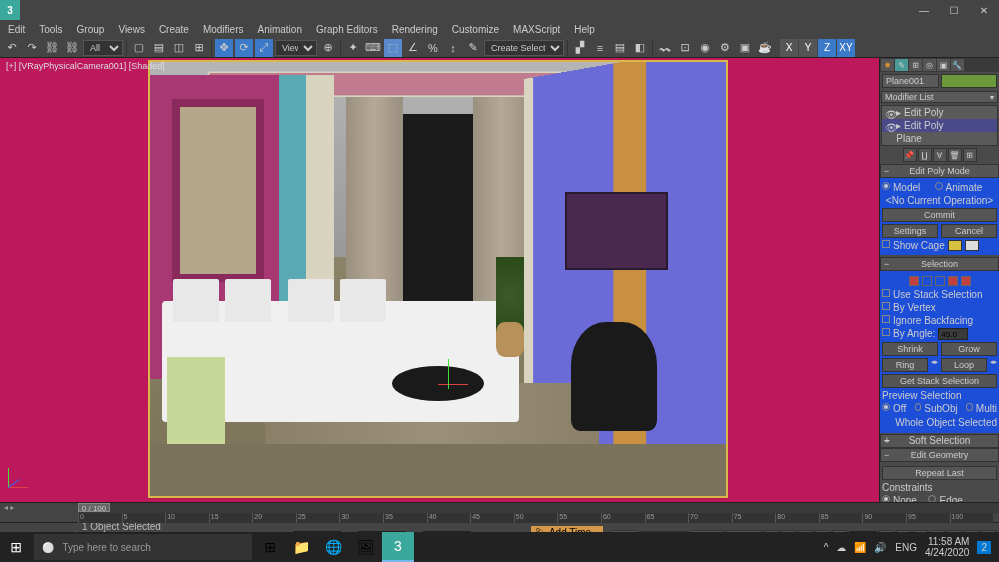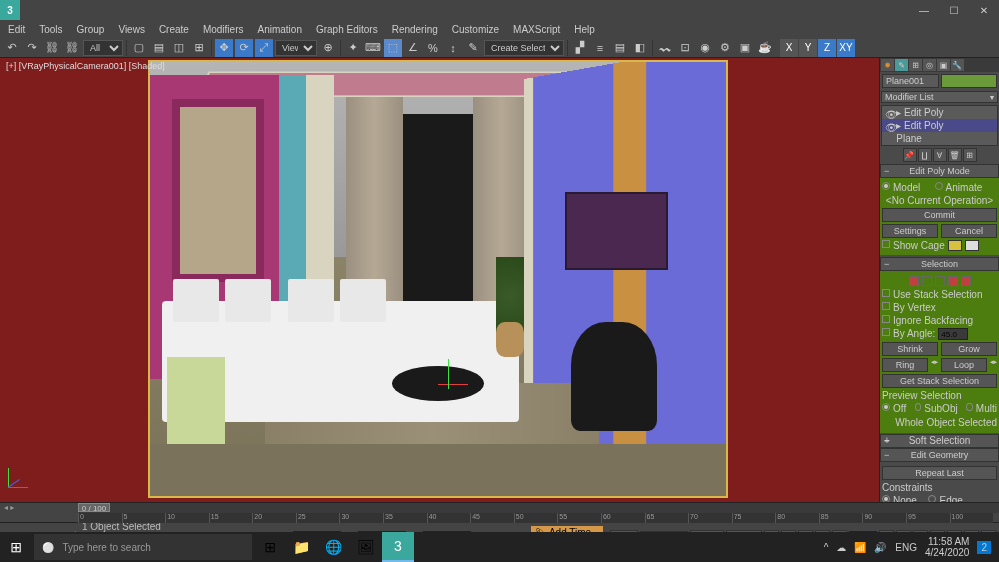--- a/index.html
+++ b/index.html
@@ -14,21 +14,21 @@
 .toolbar{height:20px;background:#444;display:flex;align-items:center;padding:0 3px;gap:2px;border-bottom:1px solid #222}
 .tbtn{width:18px;height:18px;display:flex;align-items:center;justify-content:center;color:#ccc;font-size:11px;border:1px solid transparent}
 .tbtn.blue{background:#3a7ac8}
 .tbtn.active{background:#5a8acb}
 .tsel{height:16px;background:#333;border:1px solid #555;color:#ccc;font-size:9px;padding:0 2px}
 .tsep{width:1px;height:16px;background:#333;margin:0 1px}
 .xyz-group{display:flex;gap:1px;margin-left:4px}
 .xyz-btn{width:18px;height:18px;display:flex;align-items:center;justify-content:center;font-size:10px;color:#fff;background:#555}
 .xyz-btn.blue{background:#3a7ac8}
 .main{display:flex;height:444px}
-.viewport-area{flex:1;background:#7f1d1d;position:relative;padding:12px}
+.viewport-area{flex:1;background:#be185d;position:relative;padding:12px}
 .vp-label{position:absolute;top:3px;left:6px;color:#ddd;font-size:9px;z-index:10}
 .viewport{position:absolute;top:2px;left:148px;width:580px;height:438px;border:2px solid #d9b849;background:#888;overflow:hidden}
 .scene{width:100%;height:100%;position:relative;background:linear-gradient(180deg,#b5b5b5 0%,#999 45%,#8a8367 45%,#7a7258 100%)}
 .ceiling{position:absolute;top:0;left:8%;width:84%;height:8%;background:#c17b8e;border:2px solid #d8d4c0;transform:perspective(400px) rotateX(40deg);transform-origin:bottom}
 .wall-left{position:absolute;top:3%;left:0;width:32%;height:70%;background:linear-gradient(90deg,#a83873 0%,#a83873 70%,#5aaab5 70%,#5aaab5 85%,#d8d4c0 85%)}
 .wall-left-frame{position:absolute;top:8%;left:12%;width:50%;height:60%;border:8px solid #8a2a5c;background:#b5a68a}
 .curtain-l{position:absolute;top:8%;left:34%;width:10%;height:55%;background:linear-gradient(90deg,#9a9080,#b5a895,#9a9080)}
 .curtain-r{position:absolute;top:8%;left:56%;width:10%;height:55%;background:linear-gradient(90deg,#9a9080,#b5a895,#9a9080)}
 .window{position:absolute;top:12%;left:44%;width:12%;height:50%;background:#1a1a1a}
 .wall-right{position:absolute;top:4%;right:0;width:35%;height:86%;background:linear-gradient(90deg,#d8d4c0 0%,#d8d4c0 5%,#6b6bd8 5%,#6b6bd8 45%,#c89040 45%,#c89040 60%,#6b6bd8 60%);transform:perspective(500px) rotateY(-25deg);transform-origin:left}
@@ -62,21 +62,21 @@
 .rp-name-row{display:flex;margin:1px}
 .rp-name-row .rp-input{flex:1}
 .rp-dropdown{height:14px;background:#5a5a5a;border:1px solid #333;margin:1px;padding:0 3px;display:flex;align-items:center;justify-content:space-between;font-size:9px}
 .rp-dropdown::after{content:'▾';font-size:8px}
 .rp-list{height:46px;background:#5a5a5a;border:1px solid #333;margin:1px;font-size:9px}
 .rp-list-item{padding:1px 3px;display:flex;align-items:center;gap:3px}
 .rp-list-item.sel{background:#4a4a8a}
 .rp-eye{width:8px;height:8px;display:inline-block}
 .rp-btnrow{display:flex;gap:1px;margin:1px;justify-content:center}
 .rp-sbtn{width:14px;height:14px;background:#555;border:1px solid #333;display:flex;align-items:center;justify-content:center;font-size:8px}
-.rp-rollout{background:#4d7c0f;margin:1px 0}
+.rp-rollout{background:#1d4ed8;margin:1px 0}
 .rp-rollout-head{height:14px;background:#555;border:1px solid #333;text-align:center;line-height:12px;font-size:9px;position:relative}
 .rp-rollout-head::before{content:'−';position:absolute;left:3px}
 .rp-rollout-body{padding:2px;font-size:9px}
 .rp-row{display:flex;align-items:flex-start;gap:3px;margin:2px 0}
 .rp-radio{width:8px;height:8px;border-radius:50%;border:1px solid #888;display:inline-block}
 .rp-radio.on::after{content:'';display:block;width:4px;height:4px;background:#ccc;border-radius:50%;margin:1px}
 .rp-check{width:8px;height:8px;border:1px solid #888;display:inline-block}
 .rp-btn{height:14px;background:#555;border:1px solid #333;flex:1;text-align:center;line-height:12px;font-size:9px}
 .rp-colorbox{width:14px;height:11px;border:1px solid #333}
 .rp-sel-dots{display:flex;gap:3px;justify-content:center;margin:3px 0}

